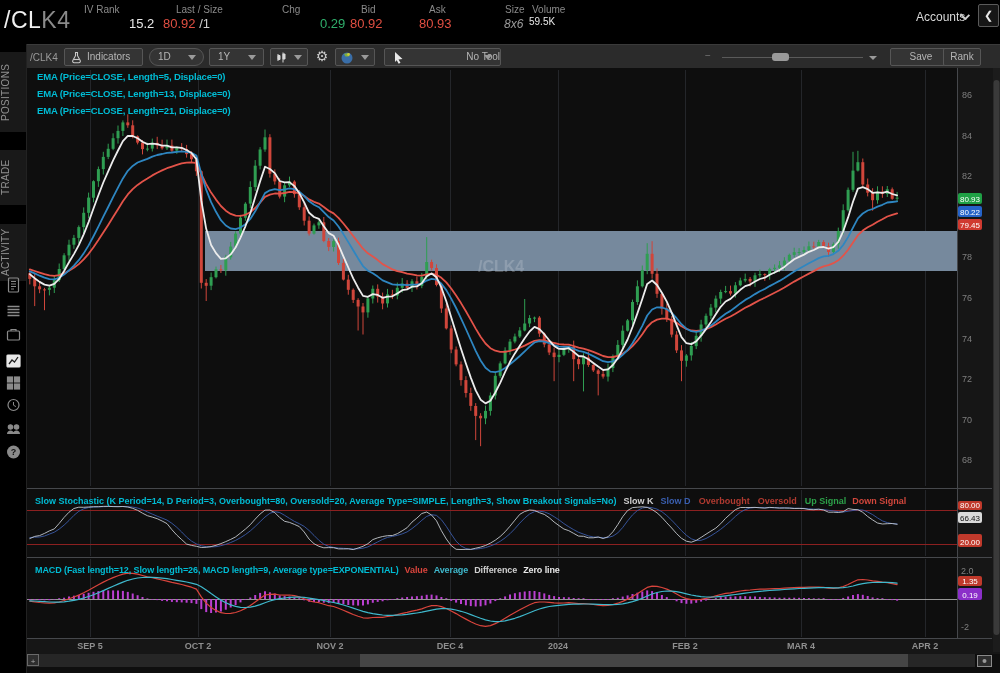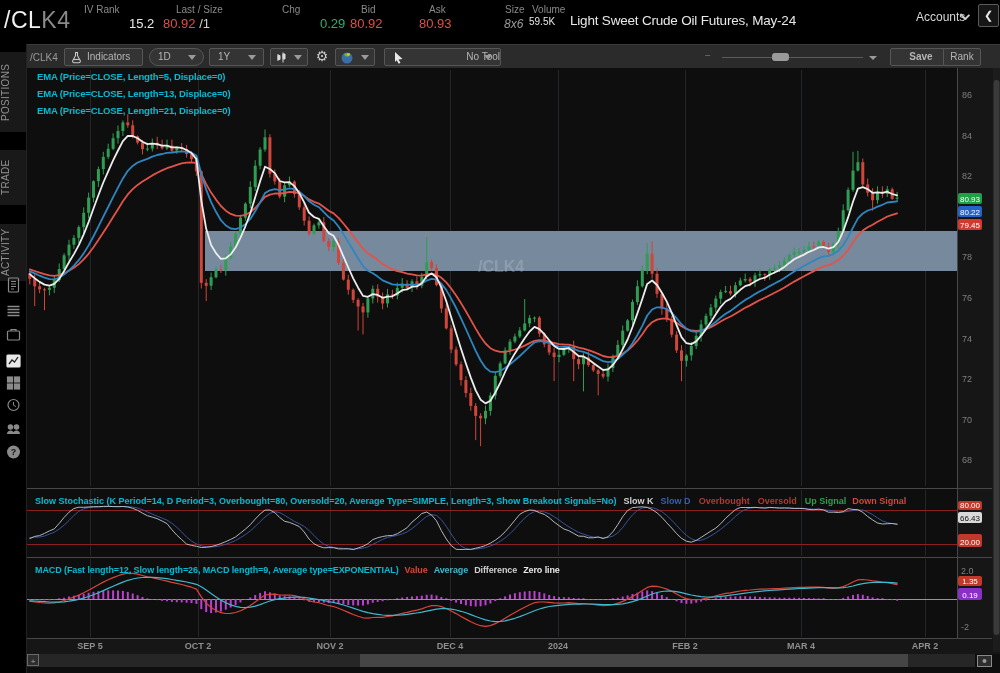--- a/index.html
+++ b/index.html
@@ -41,21 +41,20 @@
     <div class="abs lab" style="left:282px;">Chg</div>
       <div class="abs val grn" style="left:276px;margin-left:44px;">0.29</div>
     <div class="abs lab" style="left:361px;">Bid</div>
       <div class="abs val red" style="left:350px;">80.92</div>
     <div class="abs lab" style="left:429px;">Ask</div>
       <div class="abs val red" style="left:419px;">80.93</div>
     <div class="abs lab" style="left:505px;">Size</div>
       <div class="abs val gry" style="left:504px;font-size:12px;top:17px;font-style:italic;">8x6</div>
     <div class="abs lab" style="left:532px;">Volume</div>
       <div class="abs val" style="left:529px;font-size:10px;">59.5K</div>
-    <div class="abs" id="desc">Light Sweet Crude Oil Futures, May-24</div>
     <div class="abs" id="accounts">Accounts</div>
       <div class="abs" style="left:961px;top:11px;width:8px;height:8px;border-right:2.2px solid #cfcfcf;border-bottom:2.2px solid #cfcfcf;transform:rotate(45deg) scaleY(0.8);"></div>
     <div class="abs" id="collapse">❮</div>
   </div>
   <div id="tbar" class="abs">
     <div class="tlab" style="left:3px;">/CLK4</div>
     <div class="tbtn" style="left:37px;width:79px;padding-left:22px;">Indicators
       <svg style="position:absolute;left:5px;top:2px;" width="13" height="13" viewBox="0 0 13 13">
           <path d="M5 1.5h3M5.5 1.5v3.2L2.8 9.6a1.5 1.5 0 0 0 1.3 2.2h4.8a1.5 1.5 0 0 0 1.3-2.2L7.5 4.7V1.5" stroke="#c8c8c8" fill="none" stroke-width="1.1"></path>
           <path d="M4 8.5h5" stroke="#c8c8c8" stroke-width="1.1"></path>
@@ -80,21 +79,21 @@
       </div>
     <div class="tbtn" style="left:357px;width:117px;padding-left:28px;text-align:right;">No Tool<span class="car" style="position:absolute;right:8px;top:6px;"></span>
       <svg style="position:absolute;left:8px;top:2px;" width="12" height="13" viewBox="0 0 12 13">
           <path d="M2 1l7.5 7-4 0.4 2 3.4-1.8 0.9-2-3.5L2 11z" fill="#e8e8e8"></path>
         </svg>
     </div>
     <div class="tlab" style="left:678px;top:5px;color:#777;">−</div>
     <div class="abs" style="left:695px;top:12px;width:141px;height:1px;background:#5a5a5a;"></div>
     <div class="abs" style="left:745px;top:8px;width:17px;height:8px;background:#9a9a9a;border-radius:3px;"></div>
     <div class="tlab" style="left:842px;top:7px;"><span class="car" style="border-top-width:4px;"></span></div>
-    <div class="tbtn" style="left:863px;width:62px;text-align:center;font-weight:bold;">Save</div>
+    <div class="tbtn" style="left:863px;width:62px;text-align:center;">Save</div>
     <div class="tbtn" style="left:916px;width:38px;text-align:center;">Rank</div>
   </div>
   <div id="sbar" class="abs">
     <div class="vtab" style="top:8px;height:80px;">
         <div>POSITIONS</div>
       </div>
     <div class="vtab" style="top:106px;height:55px;">
         <div>TRADE</div>
       </div>
     <div class="vtab" style="top:180px;height:57px;">

